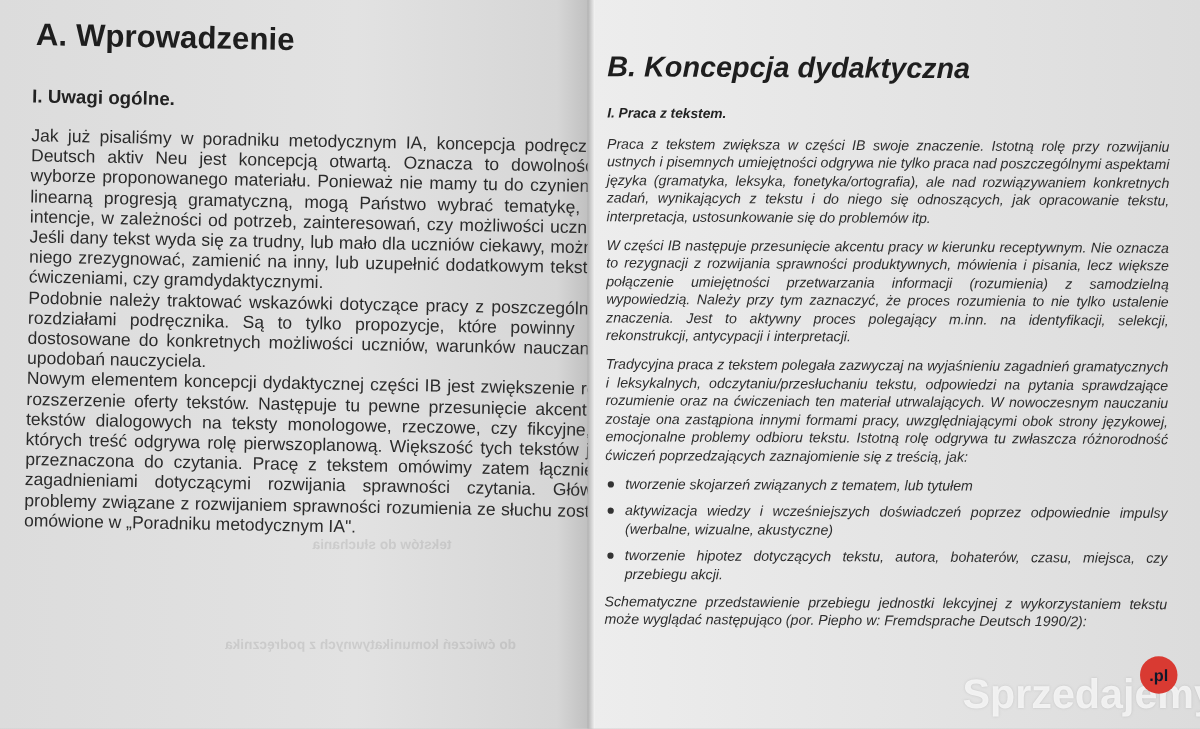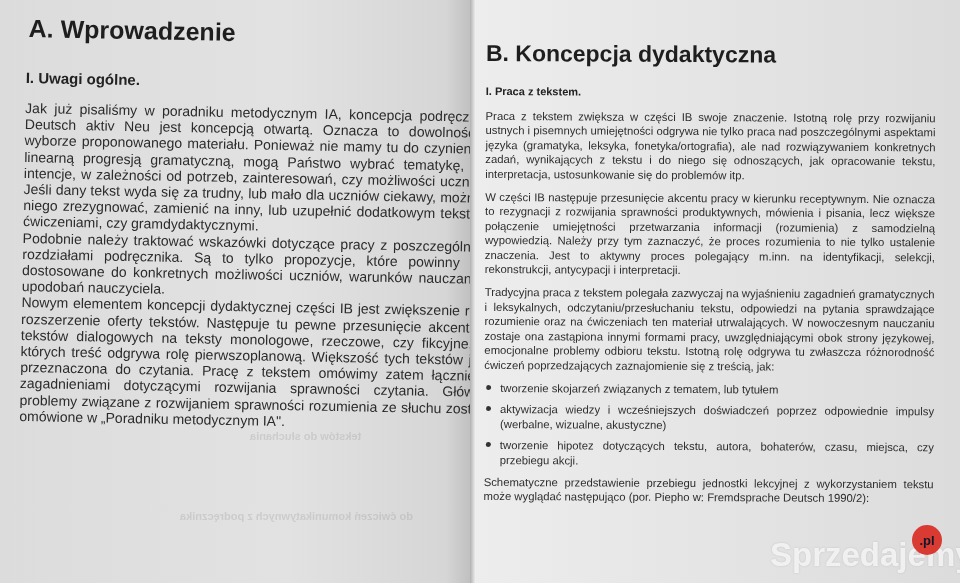--- a/index.html
+++ b/index.html
@@ -15,20 +15,21 @@
     overflow:hidden;
   }
   .spine {
     position:absolute; left:470px; top:0; width:6px; height:583px;
     background:linear-gradient(90deg,#b0b0b0,#f4f4f4);
   }
   .page-right {
     position:absolute; left:476px; top:0; width:484px; height:583px;
     background:linear-gradient(90deg,#ededed 0%,#e6e6e6 40%,#dcdcdc 100%);
     overflow:hidden;
+    font-style:italic;
   }
   .left-inner { position:absolute; left:27px; top:14px; width:470px; transform:rotate(1.1deg); transform-origin:0 0; }
   .right-inner { position:absolute; left:10px; top:40px; width:450px; transform:rotate(0.3deg); transform-origin:0 0; }
   h1 { margin:0; font-weight:bold; color:#1e1e1e; }
   .left-inner h1 { font-size:25px; margin-left:2px; }
   .right-inner h1 { font-size:23px; }
   h2 { margin:0; font-weight:bold; color:#222; }
   .left-inner h2 { font-size:15px; margin:26px 0 14px 0; }
   .right-inner h2 { font-size:11px; margin:18px 0 12px 0; }
   .left-inner p {

